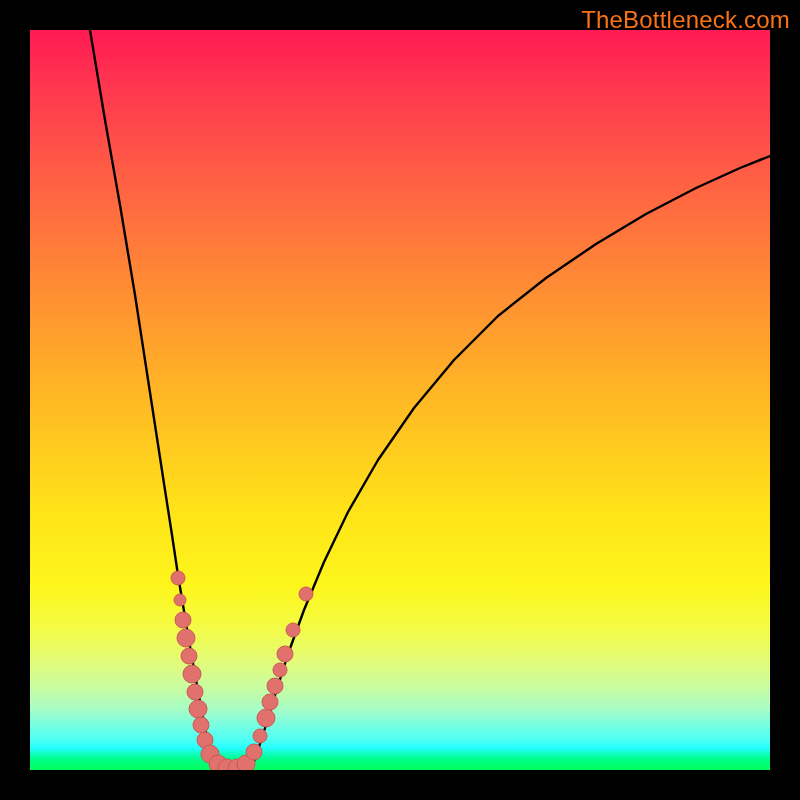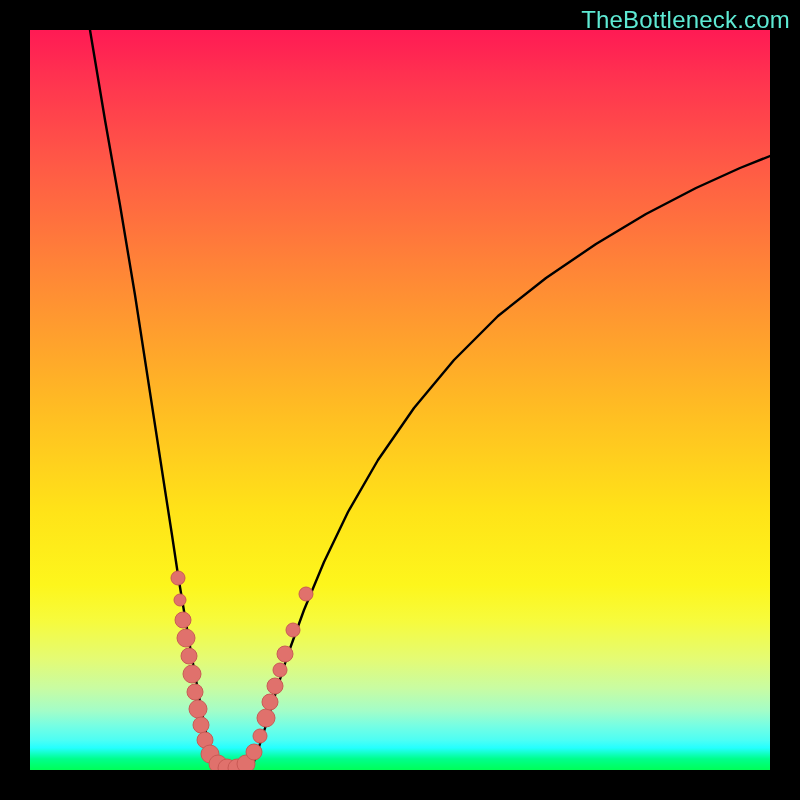--- a/index.html
+++ b/index.html
@@ -45,21 +45,21 @@
       #4cfef4 96%,
       #25ffff 97%,
       #00ff8c 98.5%,
       #00ff58 100%
     );
   }
   .watermark {
     position: absolute;
     top: 6px;
     right: 10px;
-    color: #5eead4;
+    color: #f97316;
     font-size: 24px;
     font-weight: 500;
     letter-spacing: 0.2px;
     user-select: none;
   }
   svg.curves {
     position: absolute;
     left: 0; top: 0;
     width: 740px; height: 740px;
   }

